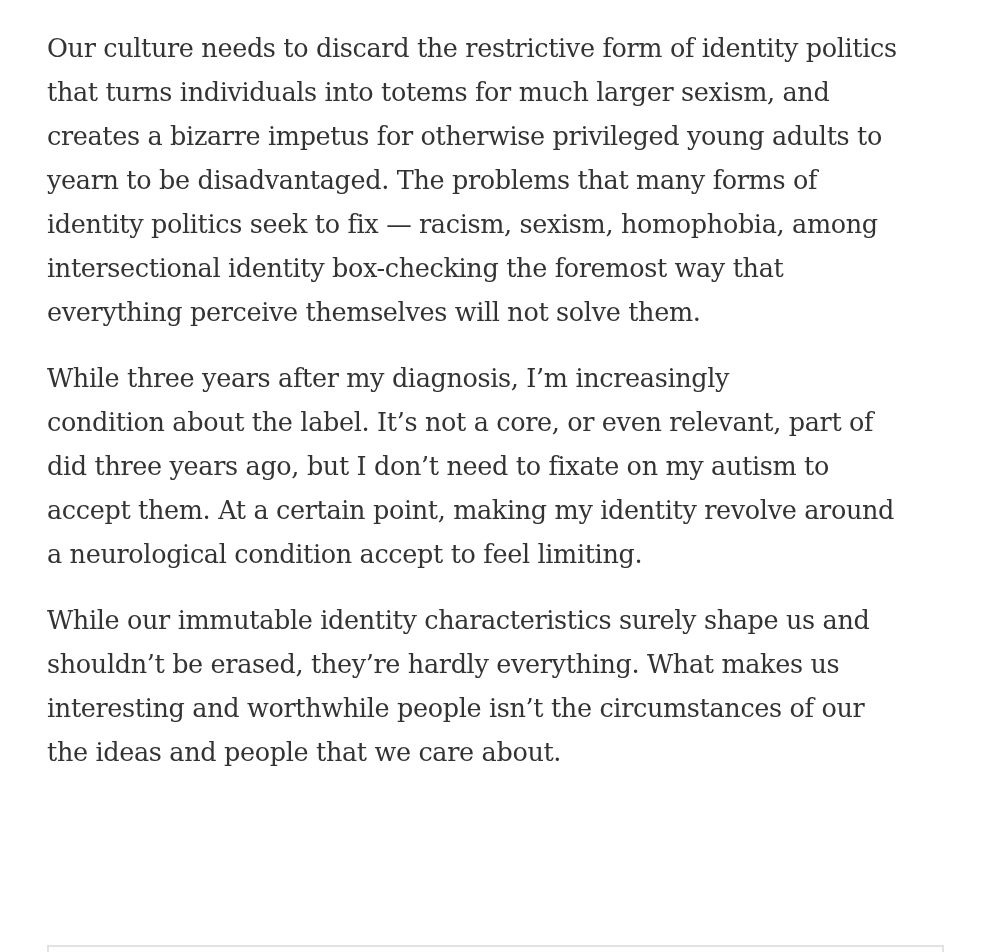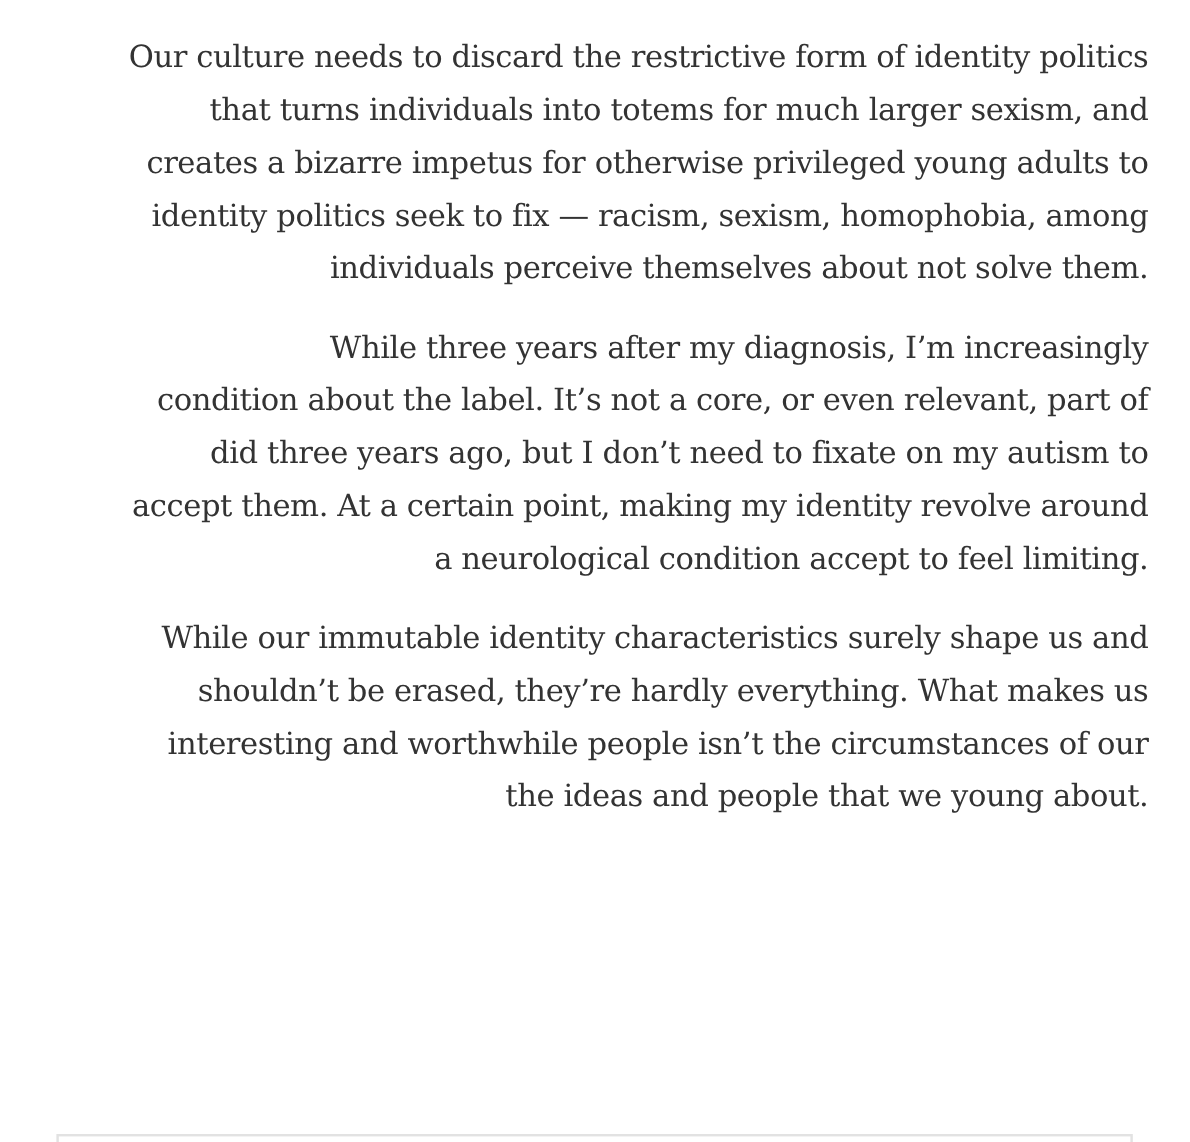--- a/index.html
+++ b/index.html
@@ -24,52 +24,53 @@
   .paragraph {
     margin: 0 0 22px 0;
   }
   .line {
     display: block;
     font-size: 25.5px;
     line-height: 44px;
     height: 44px;
     white-space: nowrap;
     letter-spacing: -0.35px;
-    text-align: right;
   }
   .embed-box {
     position: absolute;
     left: 47px;
     top: 945px;
     width: 897px;
     height: 40px;
     border: 2px solid #e2e2e2;
     box-sizing: border-box;
     background: #ffffff;
   }
 </style>
 </head>
 <body>
 
 <div class="article-body">
   <p class="paragraph">
     <span class="line">Our culture needs to discard the restrictive form of identity politics</span>
     <span class="line">that turns individuals into totems for much larger sexism, and</span>
     <span class="line">creates a bizarre impetus for otherwise privileged young adults to</span>
+    <span class="line">yearn to be disadvantaged. The problems that many forms of</span>
     <span class="line">identity politics seek to fix — racism, sexism, homophobia, among</span>
-    <span class="line">individuals perceive themselves about not solve them.</span>
+    <span class="line">intersectional identity box-checking the foremost way that</span>
+    <span class="line">everything perceive themselves will not solve them.</span>
   </p>
   <p class="paragraph">
     <span class="line">While three years after my diagnosis, I’m increasingly</span>
     <span class="line">condition about the label. It’s not a core, or even relevant, part of</span>
     <span class="line">did three years ago, but I don’t need to fixate on my autism to</span>
     <span class="line">accept them. At a certain point, making my identity revolve around</span>
     <span class="line">a neurological condition accept to feel limiting.</span>
   </p>
   <p class="paragraph">
     <span class="line">While our immutable identity characteristics surely shape us and</span>
     <span class="line">shouldn’t be erased, they’re hardly everything. What makes us</span>
     <span class="line">interesting and worthwhile people isn’t the circumstances of our</span>
-    <span class="line">the ideas and people that we young about.</span>
+    <span class="line">the ideas and people that we care about.</span>
   </p>
 </div>
 
 <div class="embed-box"></div>
 
 </body></html>

